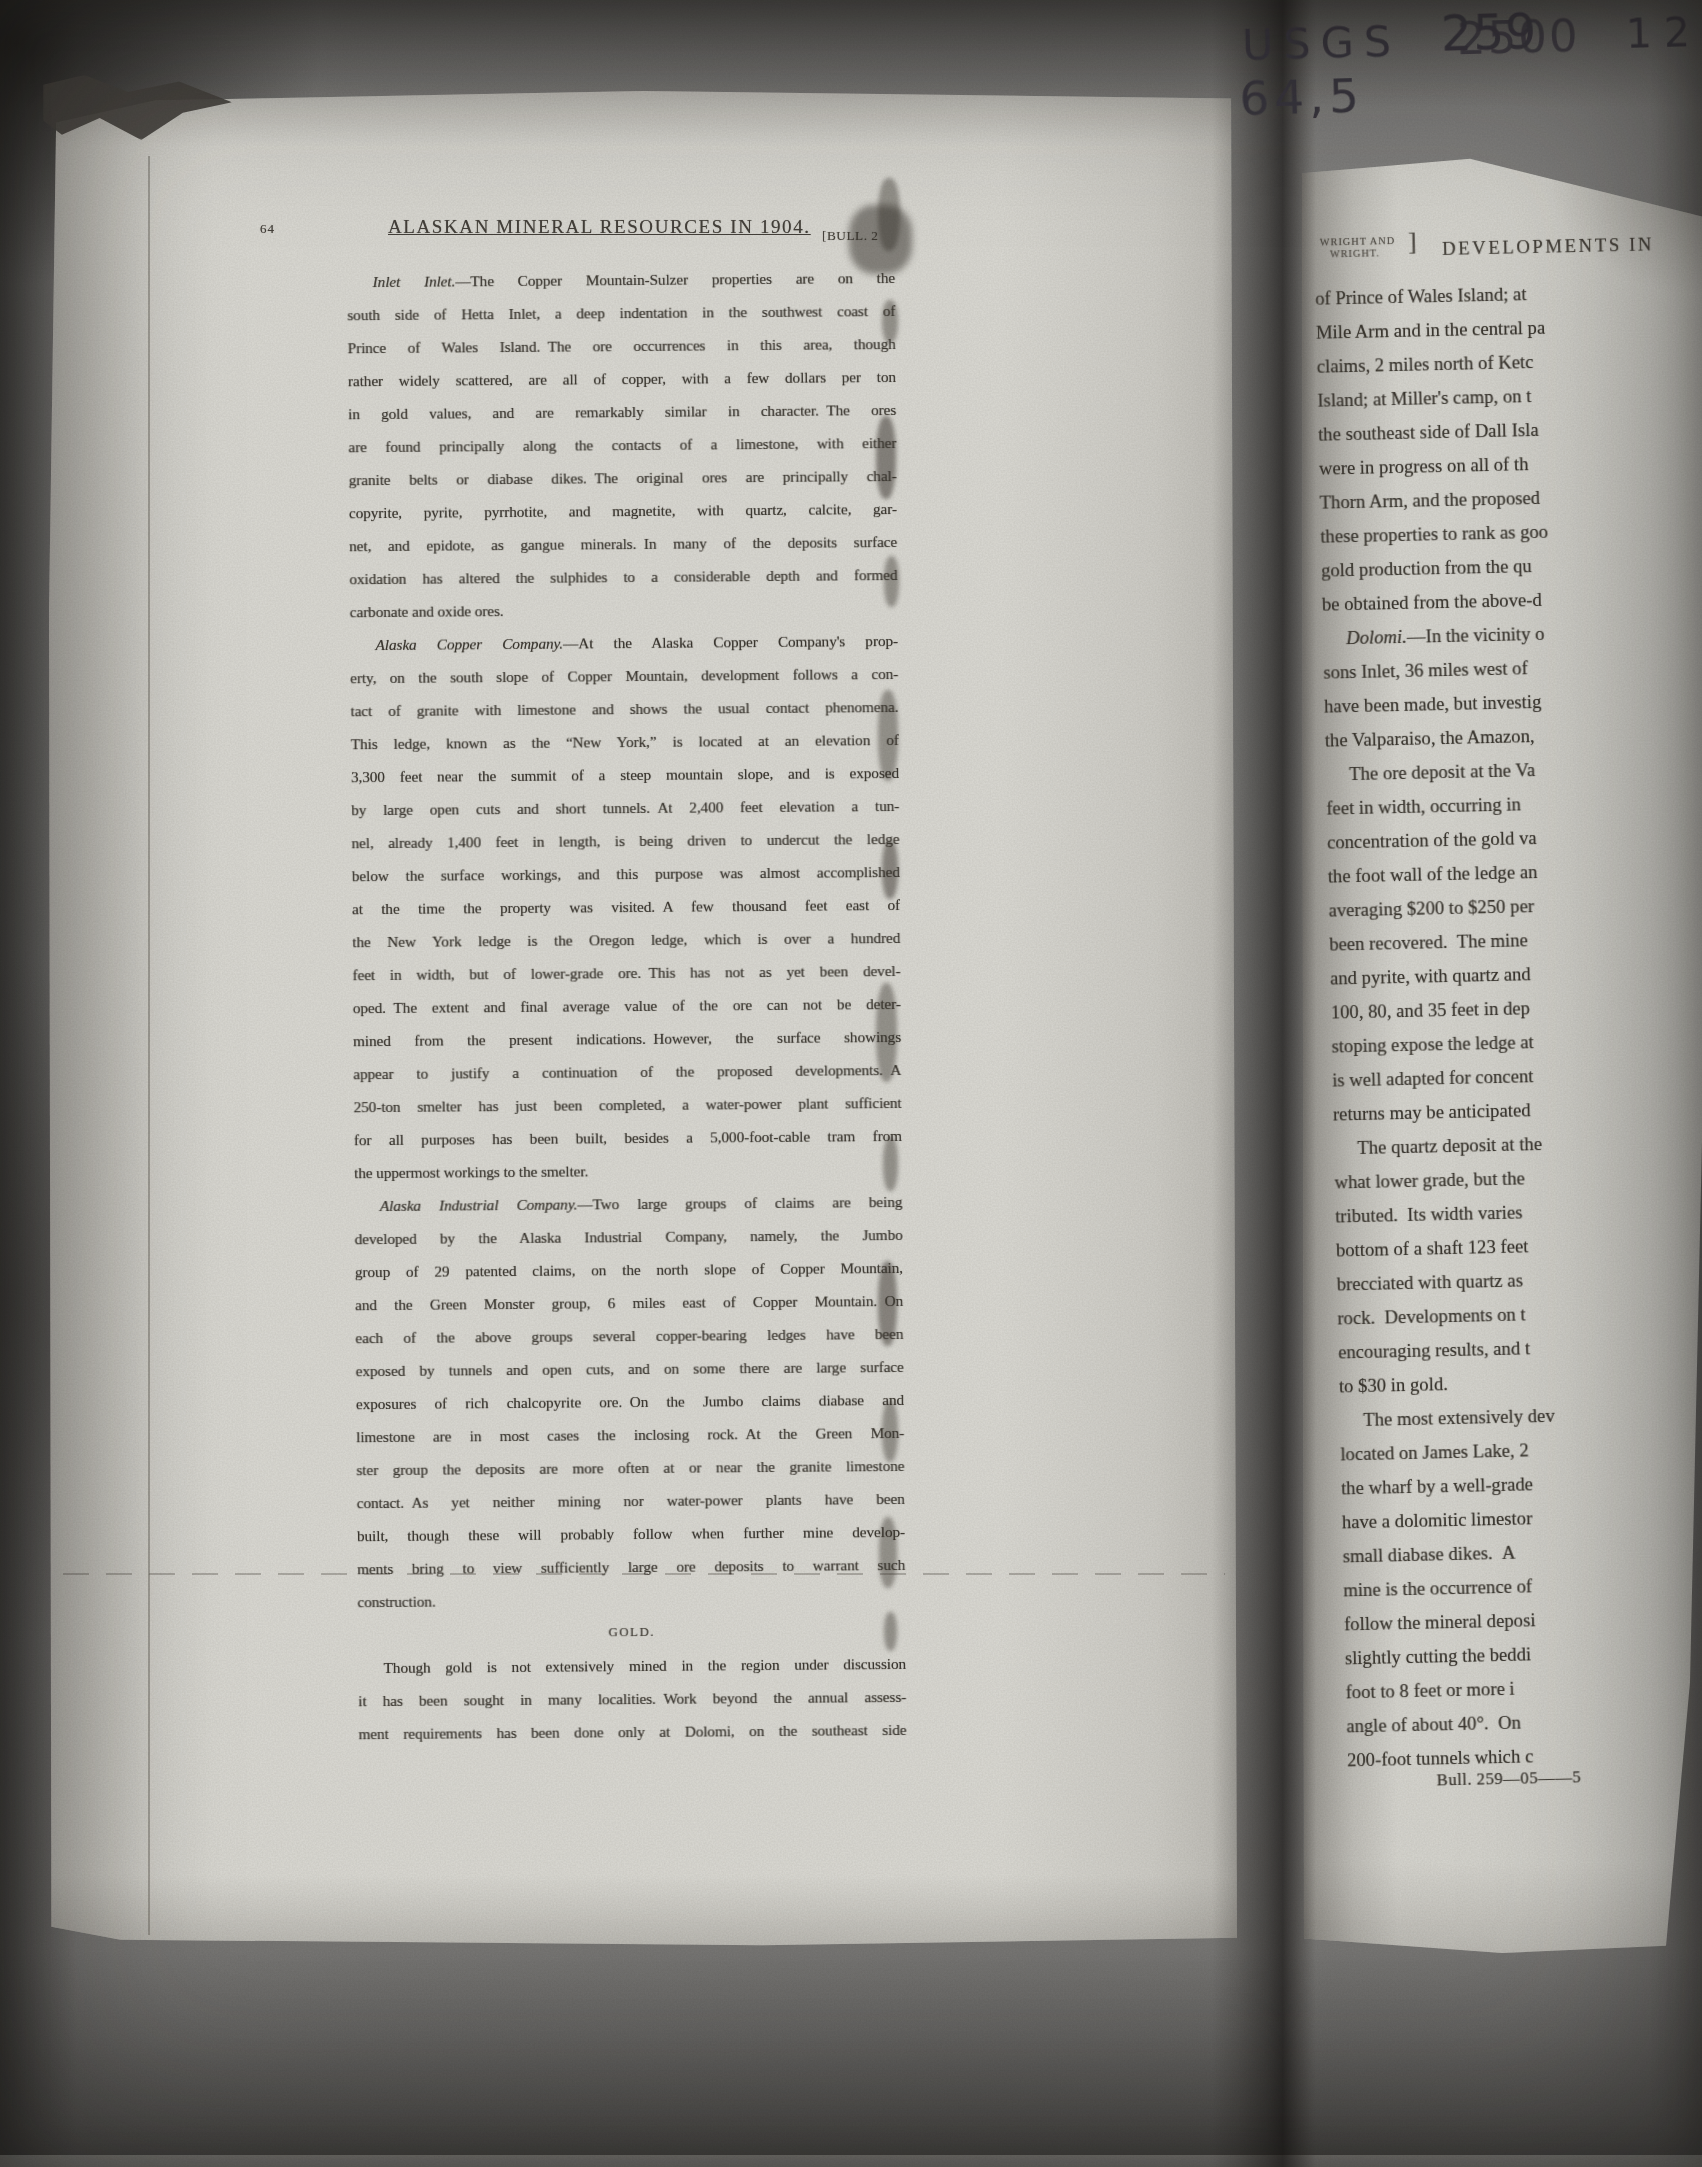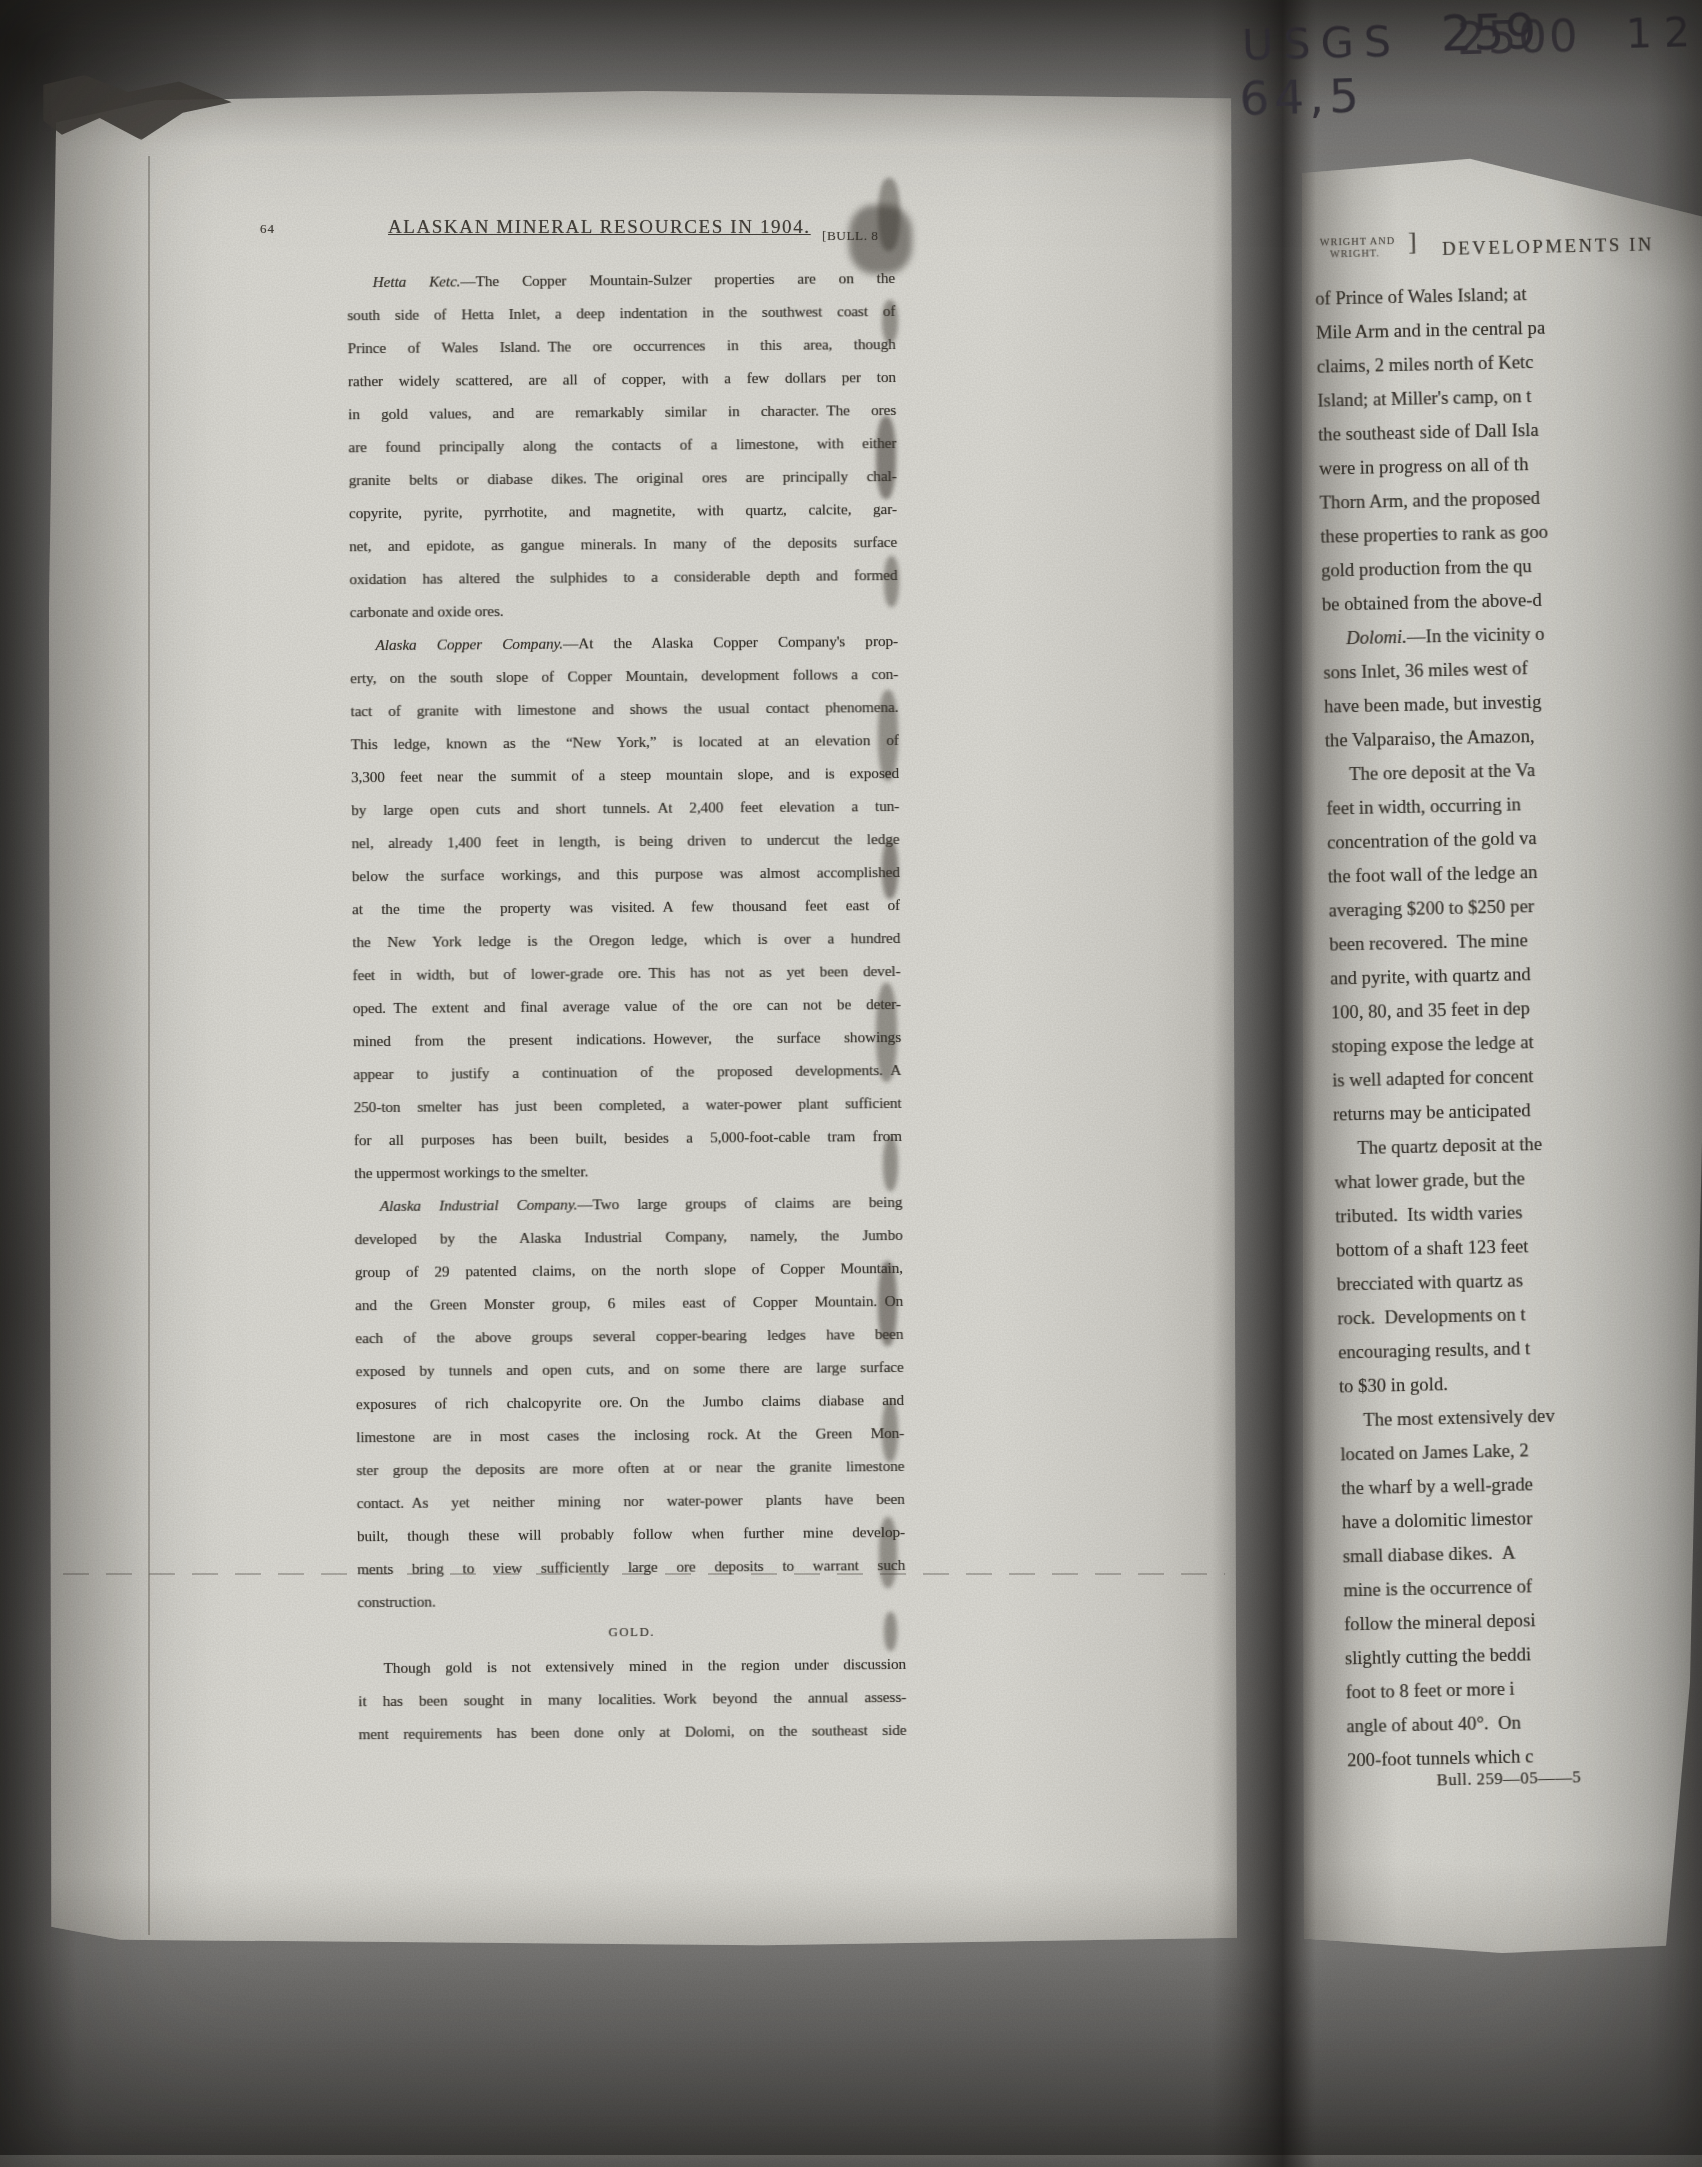--- a/index.html
+++ b/index.html
@@ -124,24 +124,24 @@
   <div class="ink" style="left:829px;top:1170px;width:18.7px;height:85px;background:rgba(55,50,44,.5);"></div>
   <div class="ink" style="left:833px;top:1310px;width:15.8px;height:61px;"></div>
   <div class="ink" style="left:830px;top:1426px;width:17.7px;height:71px;"></div>
   <div class="ink" style="left:835px;top:1521px;width:12.8px;height:39px;"></div>
 </div>
 
 <div class="page page-right"></div>
 
 <div class="lpage-head lp-num">64</div>
 <div class="lpage-head lp-title">ALASKAN MINERAL RESOURCES IN 1904.</div>
-<div class="lpage-head lp-bull">[BULL. 8</div>
+<div class="lpage-head lp-bull">[BULL. 2</div>
 
 <div class="ltext" id="left-body">
-    <div class="lrow ind"><i>Hetta Ketc.</i>—The Copper Mountain-Sulzer properties are on the</div>
+    <div class="lrow ind"><i>Inlet Inlet.</i>—The Copper Mountain-Sulzer properties are on the</div>
     <div class="lrow">south side of Hetta Inlet, a deep indentation in the southwest coast of</div>
     <div class="lrow">Prince of Wales Island. The ore occurrences in this area, though</div>
     <div class="lrow">rather widely scattered, are all of copper, with a few dollars per ton</div>
     <div class="lrow">in gold values, and are remarkably similar in character. The ores</div>
     <div class="lrow">are found principally along the contacts of a limestone, with either</div>
     <div class="lrow">granite belts or diabase dikes. The original ores are principally chal-</div>
     <div class="lrow">copyrite, pyrite, pyrrhotite, and magnetite, with quartz, calcite, gar-</div>
     <div class="lrow">net, and epidote, as gangue minerals. In many of the deposits surface</div>
     <div class="lrow">oxidation has altered the sulphides to a considerable depth and formed</div>
     <div class="lrow last">carbonate and oxide ores.</div>

